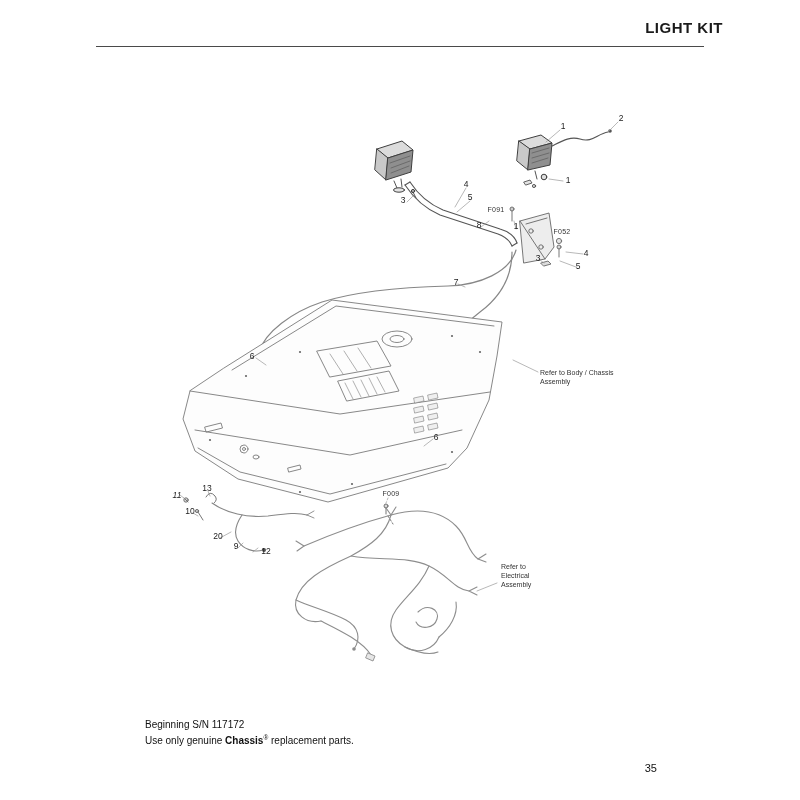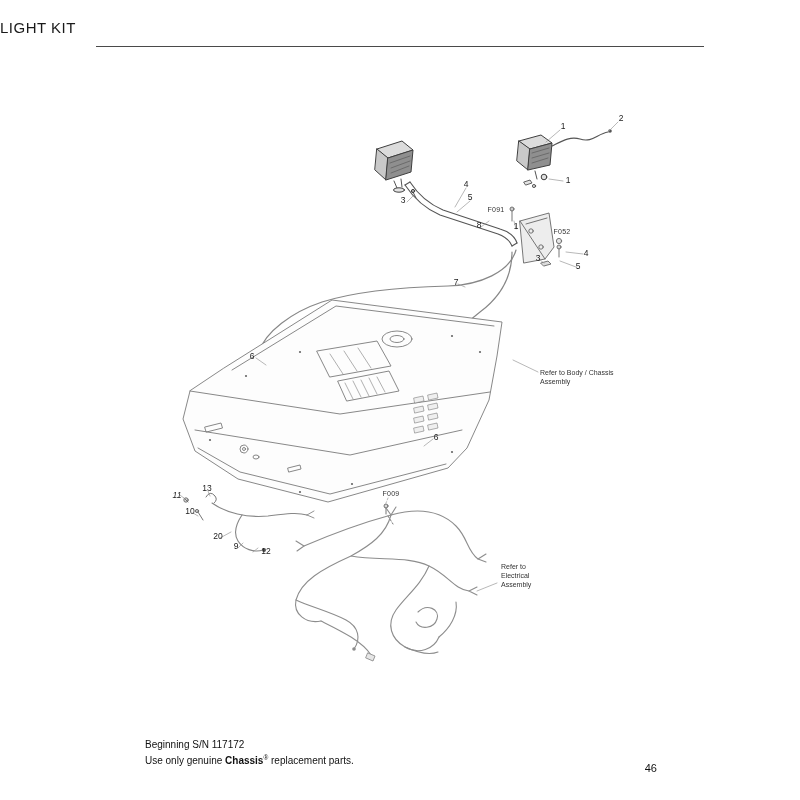--- a/index.html
+++ b/index.html
@@ -2,43 +2,43 @@
 <html><head>
 <meta charset="utf-8">
 <style>
   html,body{margin:0;padding:0;}
   body{
     width:800px;height:800px;position:relative;overflow:hidden;
     background:#ffffff;color:#1a1a1a;
     font-family:"Liberation Sans", sans-serif;
   }
   .page-title{
-    position:absolute;top:19px;left:0;width:723px;text-align:left;
-    font-size:15px;font-weight:normal;letter-spacing:.5px;
+    position:absolute;top:19px;left:0;width:723px;text-align:right;
+    font-size:15px;font-weight:bold;letter-spacing:.5px;
   }
   .title-rule{
     position:absolute;left:96px;width:608px;top:46px;height:0;
     border-top:1px solid #4a4a4a;
   }
   #illustration{position:absolute;left:0;top:0;}
   #annotation-layer{position:absolute;left:0;top:0;width:800px;height:800px;pointer-events:none;}
   .callout{
     position:absolute;transform:translate(-50%,-50%);
     font-size:8.5px;color:#222;
   }
   .part-ref{
     position:absolute;transform:translate(-50%,-50%);
     font-size:7px;color:#333;letter-spacing:.2px;
   }
   .note{
     position:absolute;font-size:7px;line-height:1.3;color:#333;
     white-space:pre-line;
   }
   .footer{
-    position:absolute;left:145px;top:738px;
+    position:absolute;left:145px;top:718px;
     font-size:10px;line-height:13px;color:#111;
   }
   .footer .brand{font-weight:bold;}
   .footer sup{font-size:6.5px;}
   .page-number{
     position:absolute;right:143px;top:762px;font-size:11px;color:#111;
   }
 </style>
 </head>
 <body>
@@ -221,13 +221,13 @@
     <span class="note" style="left: 501px; top: 562px;">Refer to
 Electrical
 Assembly</span>
   </div>
 
 <div class="footer">
   <div>Beginning S/N 117172</div>
   <div><span>Use only genuine </span><span class="brand">Chassis</span><sup>®</sup><span> replacement parts.</span></div>
 </div>
 
-<div class="page-number">46</div>
+<div class="page-number">35</div>
 
 </body></html>

